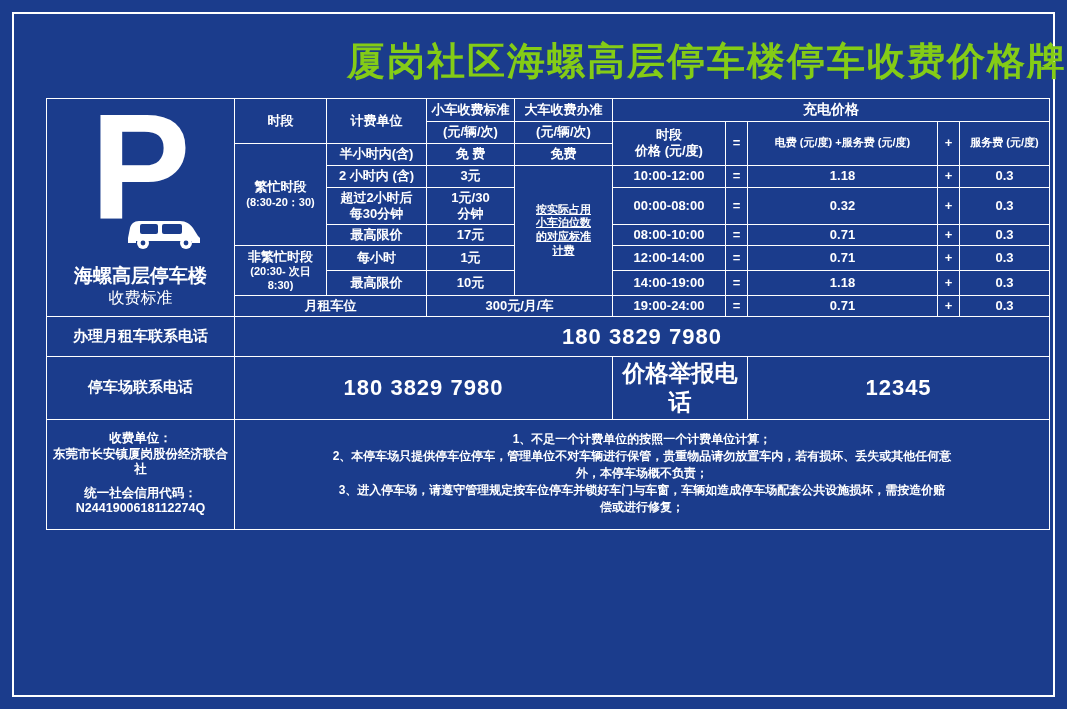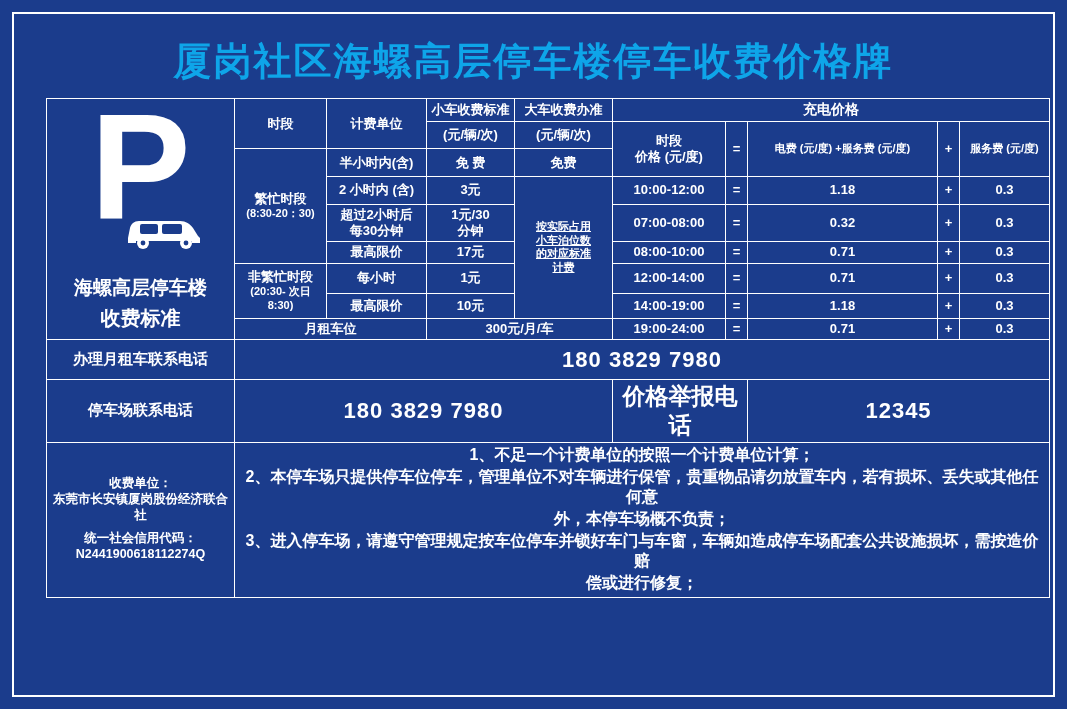--- a/index.html
+++ b/index.html
@@ -13,22 +13,22 @@
   }
   .outer-frame{
     position:absolute;
     left:12px;top:12px;right:12px;bottom:12px;
     border:2px solid #ffffff;
     box-sizing:border-box;
   }
   .title{
     position:absolute;
     top:36px;left:0;width:100%;
-    text-align:center;
-    color:#0ea5e9;
+    text-align:right;
+    color:#84cc16;
     font-size:38px;
     font-weight:bold;
     letter-spacing:2px;
     white-space:nowrap;
   }
   .main-area{
     position:absolute;
     left:46px;top:98px;
     width:975px;height:565px;
   }
@@ -61,40 +61,40 @@
   }
   .p-glyph{
     font-size:150px;
     line-height:0.82;
     font-weight:bold;
     color:#ffffff;
     font-family:"Liberation Sans",sans-serif;
     margin-top:4px;
   }
   .car-icon{margin:-16px 0 6px 44px;}
-  .logo-t1{font-size:19px;font-weight:bold;margin-top:16px;}
-  .logo-t2{font-size:20px;font-weight:bold;margin-top:6px;margin-bottom:6px;}
+  .logo-t1{font-size:19px;font-weight:bold;margin-top:4px;}
+  .logo-t2{font-size:16px;font-weight:normal;margin-bottom:6px;}
   .charge-head{font-size:14px;}
   .note-cell{
     font-size:11px;
     line-height:1.9;
     font-weight:bold;
     text-decoration:underline;
   }
   .phone-label{font-size:15px;font-weight:bold;}
   .phone-num{font-size:22px;font-weight:bold;letter-spacing:1px;}
   .footer-left{
     font-size:12.5px;
     text-align:left;
     line-height:1.85;
     font-weight:bold;
     padding-left:10px;
   }
   .footer-right{
-    font-size:16px;
+    font-size:12px;
     text-align:left;
     line-height:1.75;
     font-weight:bold;
     padding:6px 10px;
   }
   .footer-right div{margin-bottom:2px;}
   .tight{font-size:11px;}
 </style>
 </head>
 <body>
@@ -187,21 +187,21 @@
 
       <tr>
         <td>
           <div>超过2小时后</div>
           <div>每30分钟</div>
         </td>
         <td>
           <div>1元/30</div>
           <div>分钟</div>
         </td>
-        <td>07:00-08:00</td>
+        <td>00:00-08:00</td>
         <td>=</td>
         <td>0.32</td>
         <td>+</td>
         <td>0.3</td>
       </tr>
 
       <tr>
         <td>最高限价</td>
         <td>17元</td>
         <td>08:00-10:00</td>

